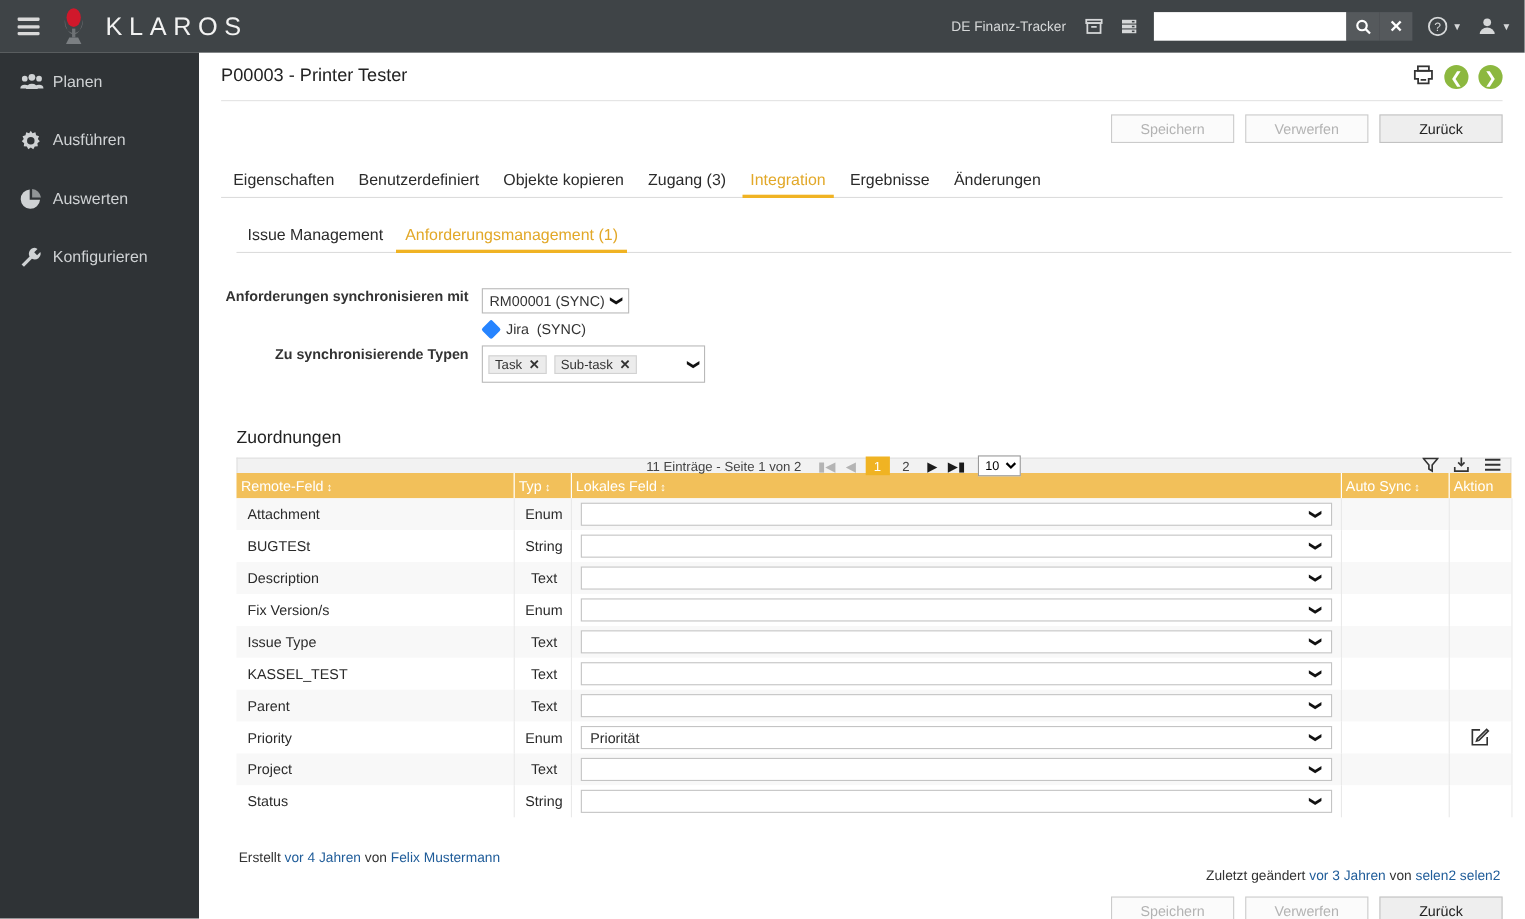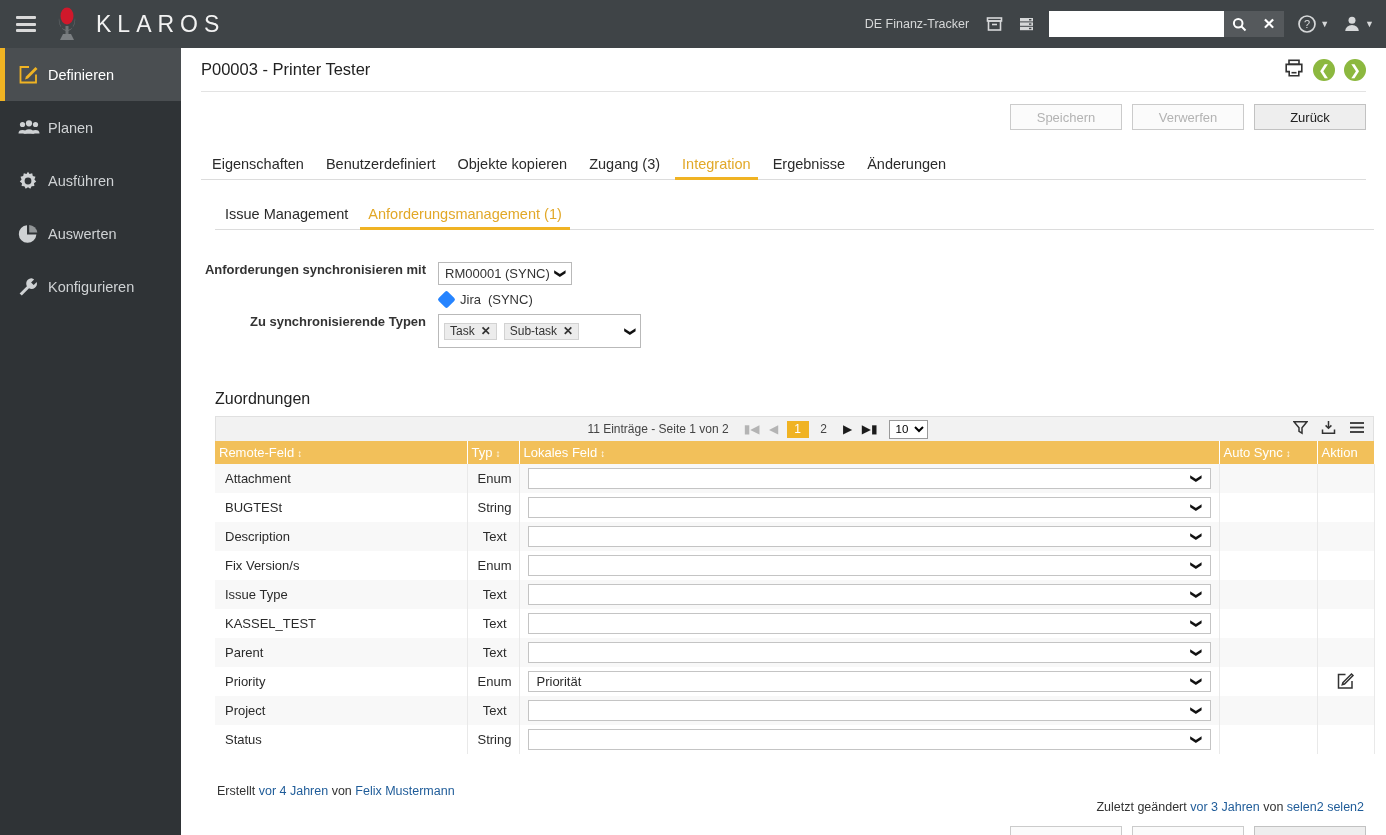--- a/index.html
+++ b/index.html
@@ -146,21 +146,21 @@
     background: #ececec; border: 1px solid #d2d2d2; height: 17px;
     display: flex; align-items: center; padding: 0 5px; gap: 6px; font-size: 12px; color: #333;
   }
   .chip .x { font-weight: bold; cursor: pointer; font-size: 12px; }
   .multisel .chev { margin-left: auto; }
 
   
   .tbl-title { font-size: 16px; color: #222; margin: 42px 0 8px 14px; }
   .tbl-wrap { margin-left: 14px; width: 1159px; }
   .pager {
-    height: 25px; background: #f2f2f2; border: 1px solid #e0e0e0; border-bottom: none;
+    height: 14px; background: #f2f2f2; border: 1px solid #e0e0e0; border-bottom: none;
     display: flex; align-items: center; padding: 0 6px; font-size: 12px; color: #444;
   }
   .pager-info { margin-left: auto; margin-right: 12px; }
   .pg { width: 22px; height: 18px; display: flex; align-items: center; justify-content: center; cursor: pointer; }
   .pg.dis { color: #b4b4b4; }
   .pg.en { color: #1b1b1b; }
   .pgnum {
     min-width: 22px; height: 17px; display: flex; align-items: center; justify-content: center;
     font-size: 12px; cursor: pointer; margin: 0 2px;
   }
@@ -269,29 +269,20 @@
         <circle cx="9" cy="5.3" r="3.5" fill="#d6d8d9"></circle>
         <path d="M2.2 16 a6.8 6 0 0 1 13.6 0 z" fill="#d6d8d9"></path>
       </svg>
       <span class="caret">▼</span>
     </span>
   </div>
 </div>
 
 <div class="sidebar">
 
-  <div class="side-item active">
-    <span class="sicon">
-      <svg width="21" height="21" viewBox="0 0 21 21" fill="none" stroke="currentColor" stroke-width="1.8">
-        <path d="M18 10.5 V18.5 H2.5 V3 H11"></path>
-        <path d="M8 12.5 L17.5 3 L19.5 5 L10 14.5 L7 15.5 Z" fill="currentColor" stroke="none"></path>
-      </svg>
-    </span>
-    <span>Definieren</span>
-  </div>
 
   <div class="side-item">
     <span class="sicon">
       <svg width="22" height="18" viewBox="0 0 22 18" fill="currentColor">
         <circle cx="4.5" cy="5.5" r="2.6"></circle>
           <circle cx="11" cy="4.3" r="3.1"></circle>
           <circle cx="17.5" cy="5.5" r="2.6"></circle>
         <path d="M0.5 14.5 a4 3.4 0 0 1 8 0 z"></path>
           <path d="M5.6 14.8 a5.4 4.6 0 0 1 10.8 0 z"></path>
         <path d="M13.5 14.5 a4 3.4 0 0 1 8 0 z"></path>

